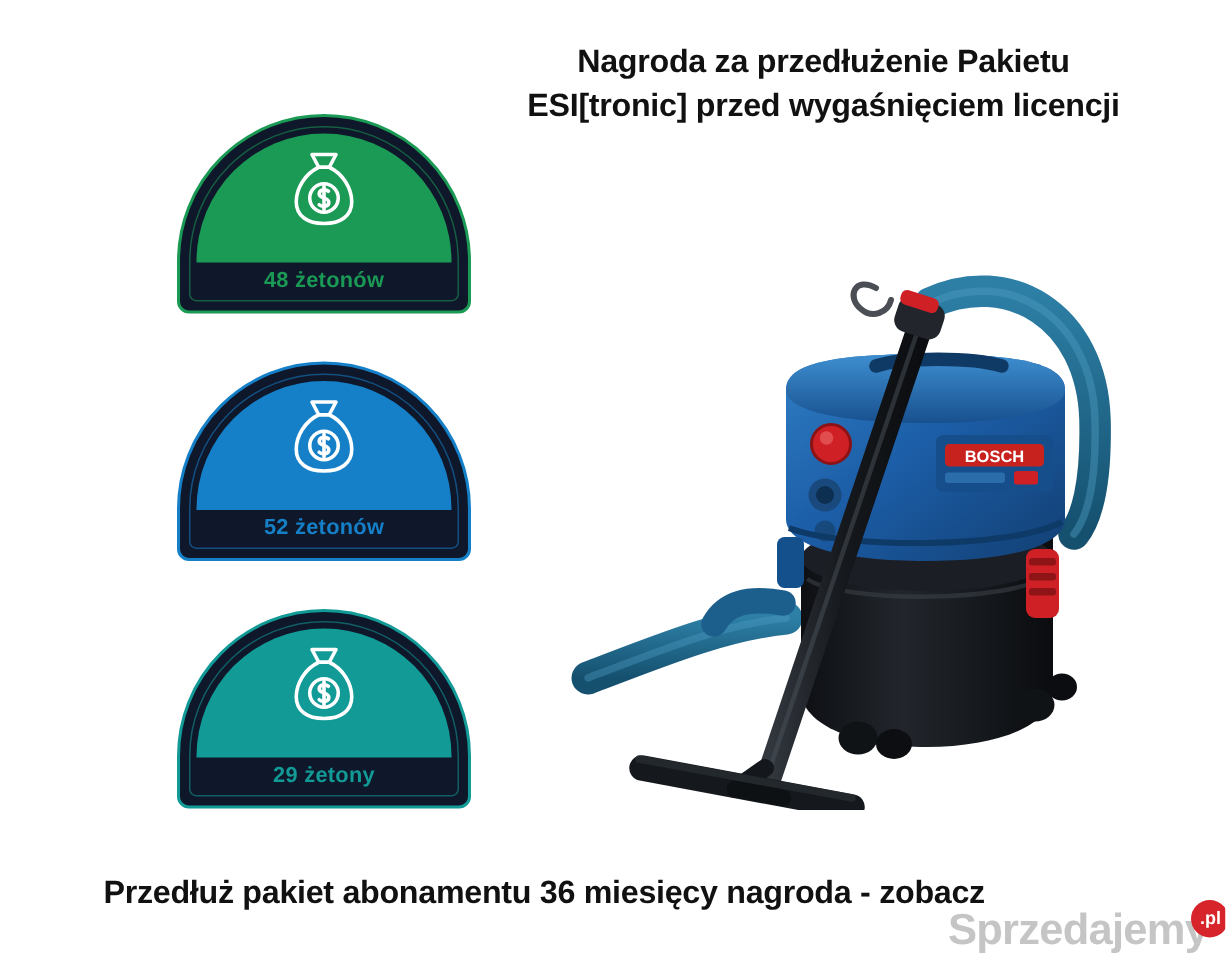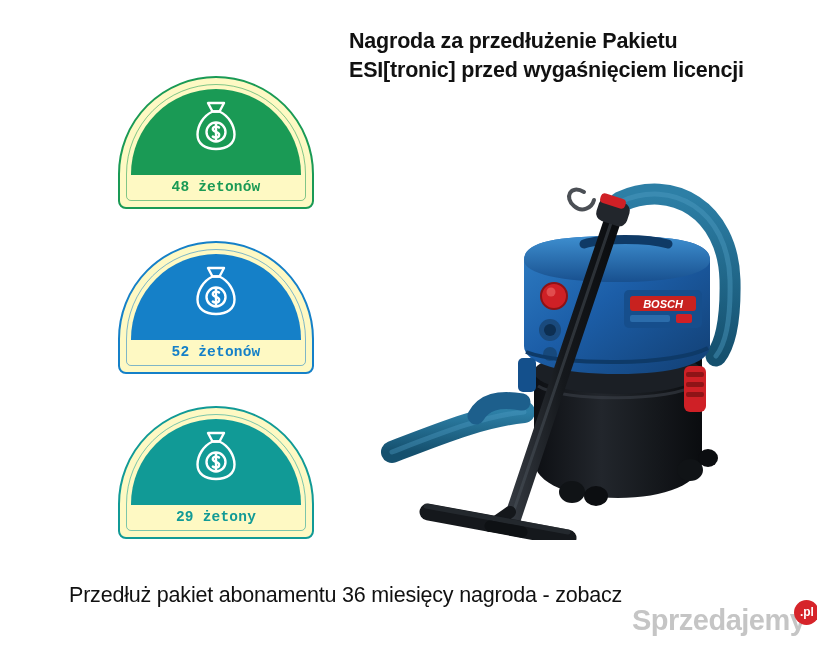--- a/index.html
+++ b/index.html
@@ -22,20 +22,21 @@
   .headline {
     position: absolute;
     left: 349px;
     top: 27px;
     width: 400px;
     font-size: 21.5px;
     font-weight: bold;
     line-height: 1.37;
     color: #111111;
     letter-spacing: -0.2px;
+    text-align: center;
   }
 
   
   .badge-column {
     position: absolute;
     left: 118px;
     top: 76px;
     width: 196px;
   }
   .badge {
@@ -46,23 +47,22 @@
   }
   .badge-shell {
     position: absolute;
     left: 0;
     top: 0;
     width: 100%;
     height: 100%;
     box-sizing: border-box;
     border: 2px solid var(--c);
     border-radius: 98px 98px 8px 8px;
-    background: #fef9c3;
+    background: #0f172a;
     overflow: hidden;
-    font-family: Liberation Mono, monospace;
   }
   .badge-inner-ring {
     position: absolute;
     left: 6px;
     top: 6px;
     right: 6px;
     bottom: 6px;
     box-sizing: border-box;
     border: 1.5px solid var(--c);
     border-radius: 92px 92px 5px 5px;
@@ -98,30 +98,29 @@
     letter-spacing: 0.2px;
   }
 
   
   .product {
     position: absolute;
     left: 372px;
     top: 140px;
     width: 400px;
     height: 400px;
-    font-style: italic;
   }
 
   
   .caption {
     position: absolute;
     left: 69px;
     top: 583px;
     font-size: 21.5px;
-    font-weight: normal;
+    font-weight: bold;
     color: #111111;
     letter-spacing: -0.2px;
     white-space: nowrap;
   }
 
   
   .watermark {
     position: absolute;
     left: 632px;
     top: 598px;

